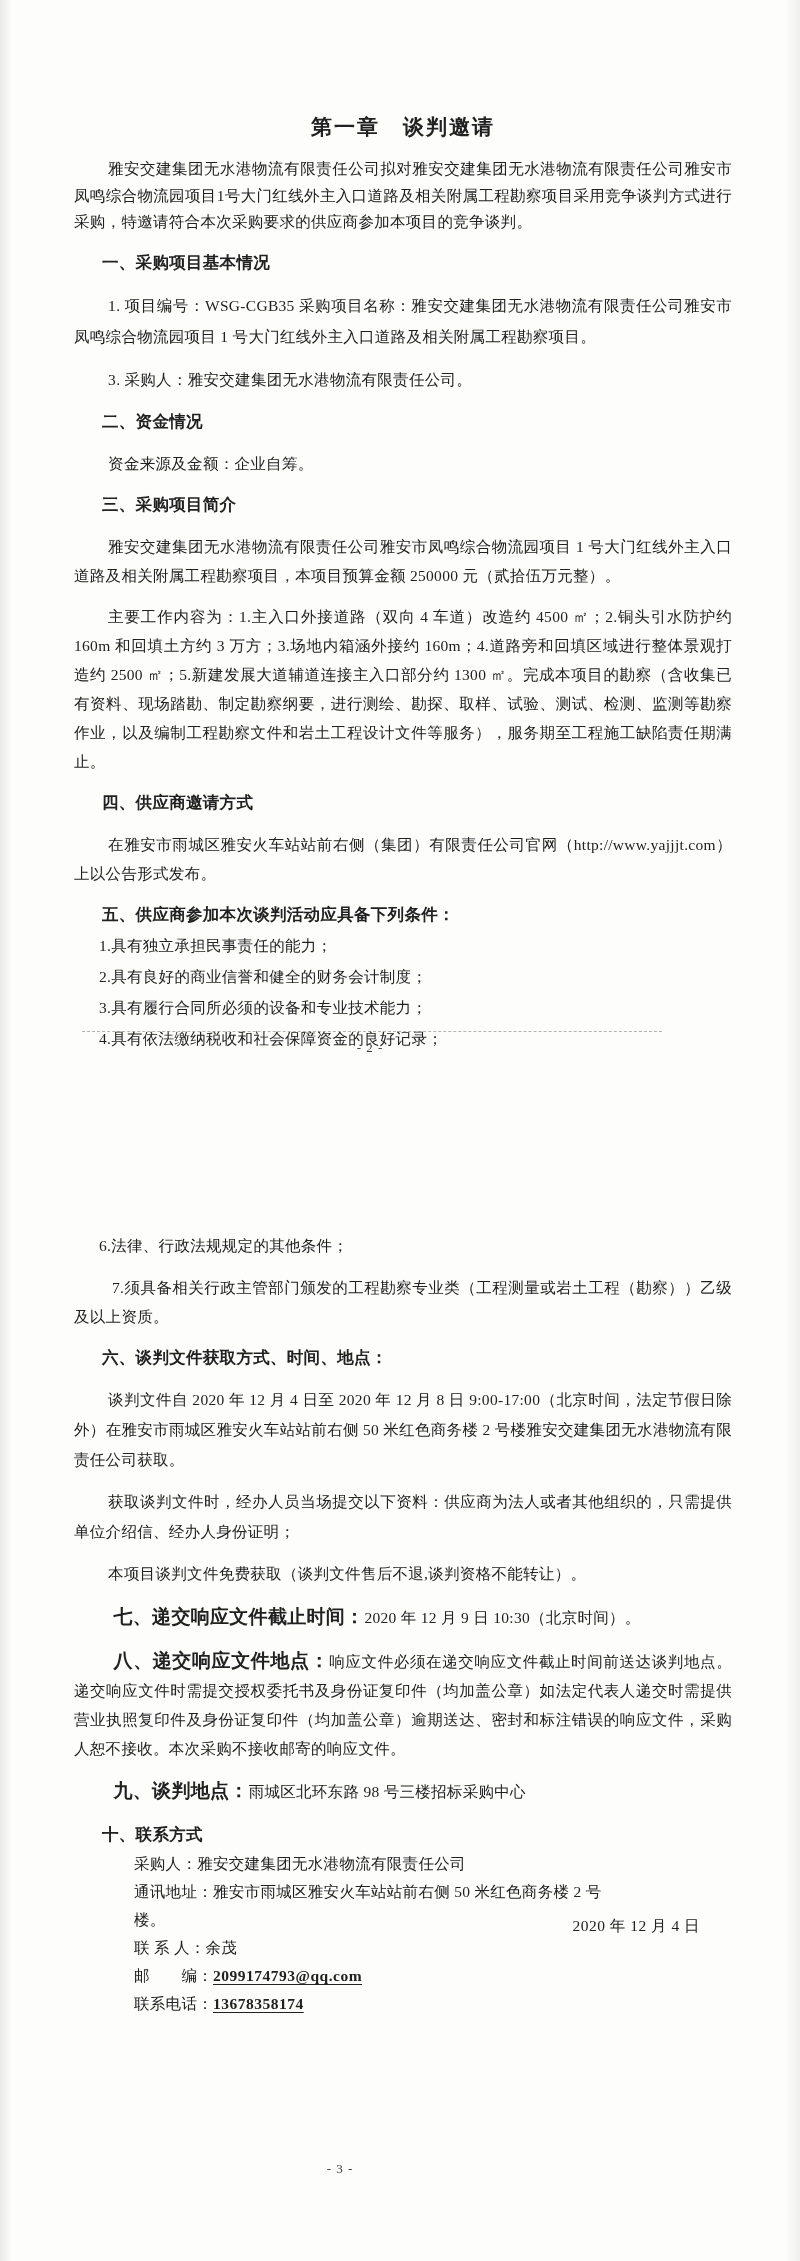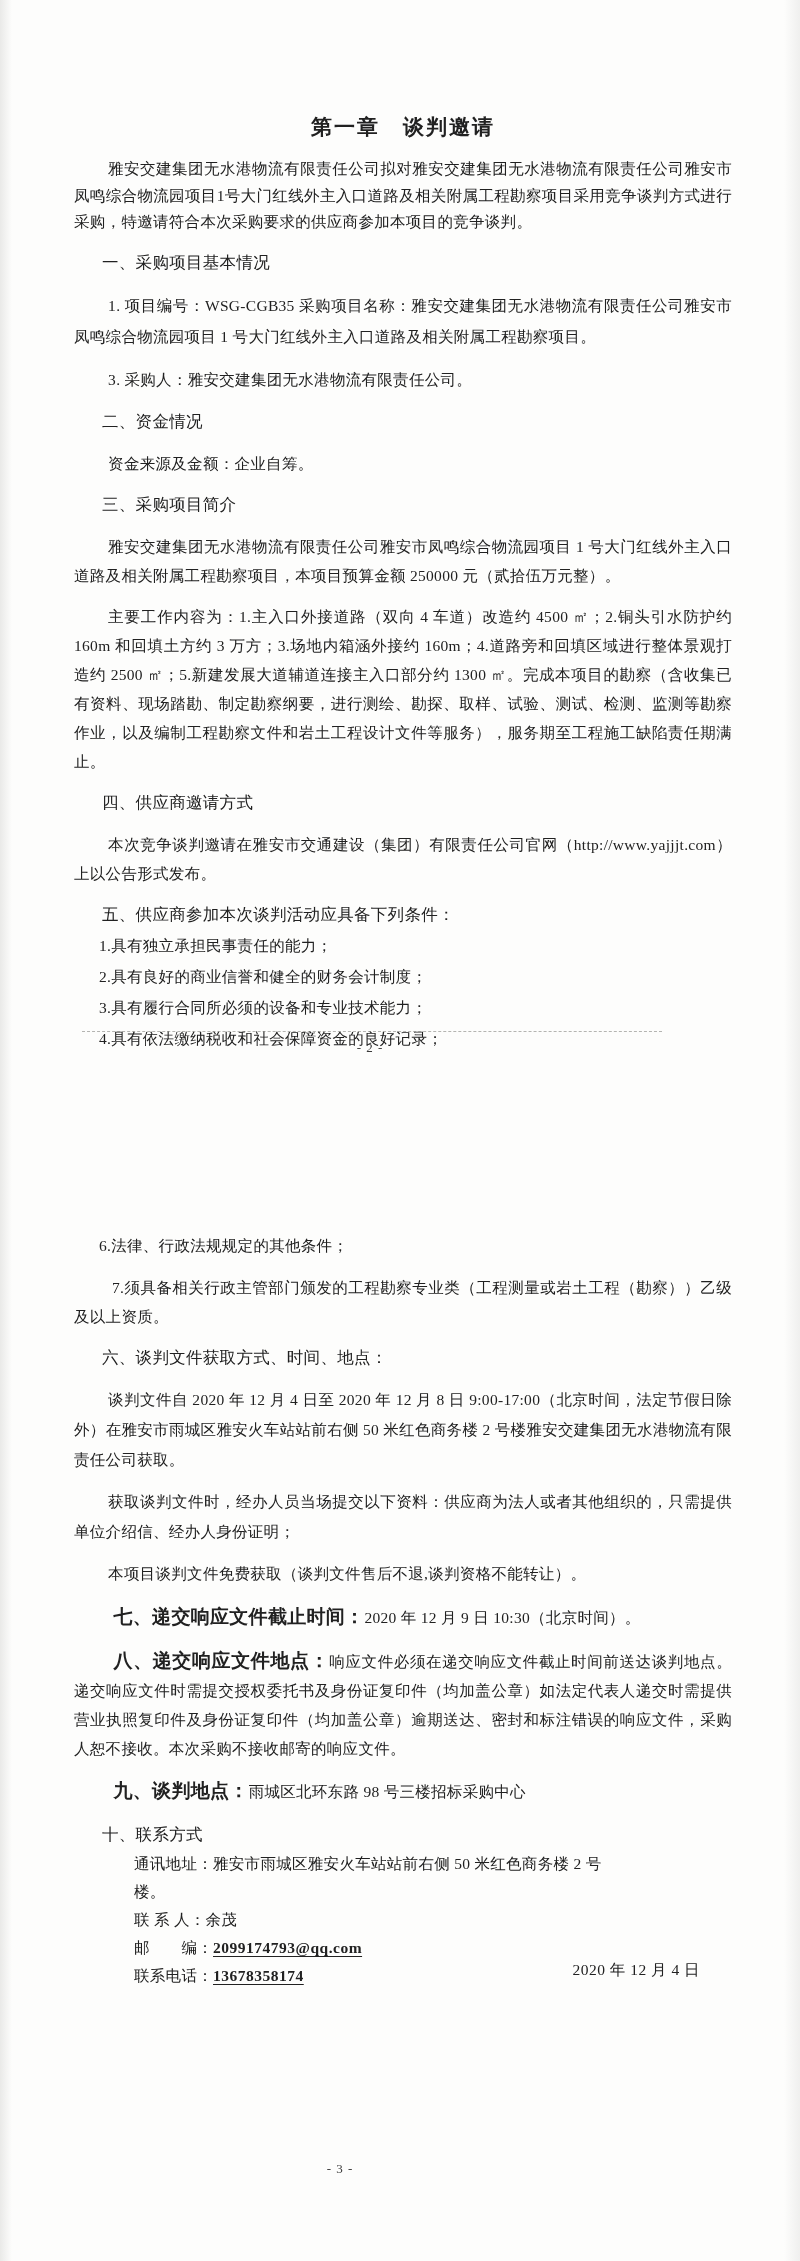--- a/index.html
+++ b/index.html
@@ -41,21 +41,21 @@
     text-indent: 2.2em;
     line-height: 29px;
     text-align: justify;
   }
   .para.intro { margin-top: 14px; line-height: 26.5px; }
   .para.wide { line-height: 31px; }
   .sec-h {
     margin: 2px 0 0 0;
     padding-left: 40px;
     font-size: 16.5px;
-    font-weight: normal;
+    font-weight: bold;
     line-height: 30px;
   }
   .cond {
     margin: 1px;
     padding-left: 36px;
     line-height: 30px;
   }
   .condwrap { text-indent: 2.45em; line-height: 29px; }
   .inline-h { text-indent: 2.55em; line-height: 29px; }
   .inline-h .hlabel { font-weight: bold; font-size: 19px; }
@@ -80,21 +80,21 @@
 
   .artifact-dashes {
     position: absolute;
     top: 1031px;
     left: 82px;
     width: 580px;
     border-top: 1.5px dashed rgba(120,120,115,0.55);
   }
   .date-line {
     position: absolute;
-    top: 1960px;
+    top: 1916px;
     right: 100px;
     font-size: 15.5px;
     letter-spacing: 0.5px;
   }
 </style>
 </head>
 <body>
 
 <div class="scan-edge left"></div>
 <div class="scan-edge right"></div>
@@ -109,21 +109,21 @@
   <p class="para wide">3. 采购人：雅安交建集团无水港物流有限责任公司。</p>
 
   <h2 class="sec-h">二、资金情况</h2>
   <p class="para">资金来源及金额：企业自筹。</p>
 
   <h2 class="sec-h" style="margin-top:10px">三、采购项目简介</h2>
   <p class="para">雅安交建集团无水港物流有限责任公司雅安市凤鸣综合物流园项目 1 号大门红线外主入口道路及相关附属工程勘察项目，本项目预算金额 250000 元（贰拾伍万元整）。</p>
   <p class="para">主要工作内容为：1.主入口外接道路（双向 4 车道）改造约 4500 ㎡；2.铜头引水防护约 160m 和回填土方约 3 万方；3.场地内箱涵外接约 160m；4.道路旁和回填区域进行整体景观打造约 2500 ㎡；5.新建发展大道辅道连接主入口部分约 1300 ㎡。完成本项目的勘察（含收集已有资料、现场踏勘、制定勘察纲要，进行测绘、勘探、取样、试验、测试、检测、监测等勘察作业，以及编制工程勘察文件和岩土工程设计文件等服务），服务期至工程施工缺陷责任期满止。</p>
 
   <h2 class="sec-h">四、供应商邀请方式</h2>
-  <p class="para">本次竞争谈判邀请在雅安市交通建设（集团）有限责任公司官网（http://www.yajjjt.com）上以公告形式发布。</p>
+  <p class="para">在雅安市雨城区雅安火车站站前右侧（集团）有限责任公司官网（http://www.yajjjt.com）上以公告形式发布。</p>
 
   <h2 class="sec-h">五、供应商参加本次谈判活动应具备下列条件：</h2>
   <p class="cond">1.具有独立承担民事责任的能力；</p>
   <p class="cond">2.具有良好的商业信誉和健全的财务会计制度；</p>
   <p class="cond">3.具有履行合同所必须的设备和专业技术能力；</p>
   <p class="cond">4.具有依法缴纳税收和社会保障资金的良好记录；</p>
 </section>
 
 <div class="artifact-dashes"></div>
 <div class="pagenum p2">- 2 -</div>
@@ -138,20 +138,21 @@
   <p class="para" style="line-height:30px">本项目谈判文件免费获取（谈判文件售后不退,谈判资格不能转让）。</p>
 
   <p class="para inline-h tall"><span class="hlabel">七、递交响应文件截止时间：</span><span>2020 年 12 月 9 日 10:30（北京时间）。</span></p>
 
   <p class="para inline-h"><span class="hlabel">八、递交响应文件地点：</span><span>响应文件必须在递交响应文件截止时间前送达谈判地点。递交响应文件时需提交授权委托书及身份证复印件（均加盖公章）如法定代表人递交时需提供营业执照复印件及身份证复印件（均加盖公章）逾期送达、密封和标注错误的响应文件，采购人恕不接收。本次采购不接收邮寄的响应文件。</span></p>
 
   <p class="para inline-h tall" style="margin-top:8px"><span class="hlabel">九、谈判地点：</span><span>雨城区北环东路 98 号三楼招标采购中心</span></p>
 
   <h2 class="sec-h">十、联系方式</h2>
   <div class="contact">
+    <p>采购人：雅安交建集团无水港物流有限责任公司</p>
     <p class="addr">通讯地址：雅安市雨城区雅安火车站站前右侧 50 米红色商务楼 2 号楼。</p>
     <p><span>联 系 人：</span><span>余茂</span></p>
     <p><span>邮　　编：</span><span class="u mono-ish">2099174793@qq.com</span></p>
     <p><span>联系电话：</span><span class="u mono-ish">13678358174</span></p>
   </div>
 </section>
 
 <div class="date-line">2020 年 12 月 4 日</div>
 <div class="pagenum p3">- 3 -</div>
 

